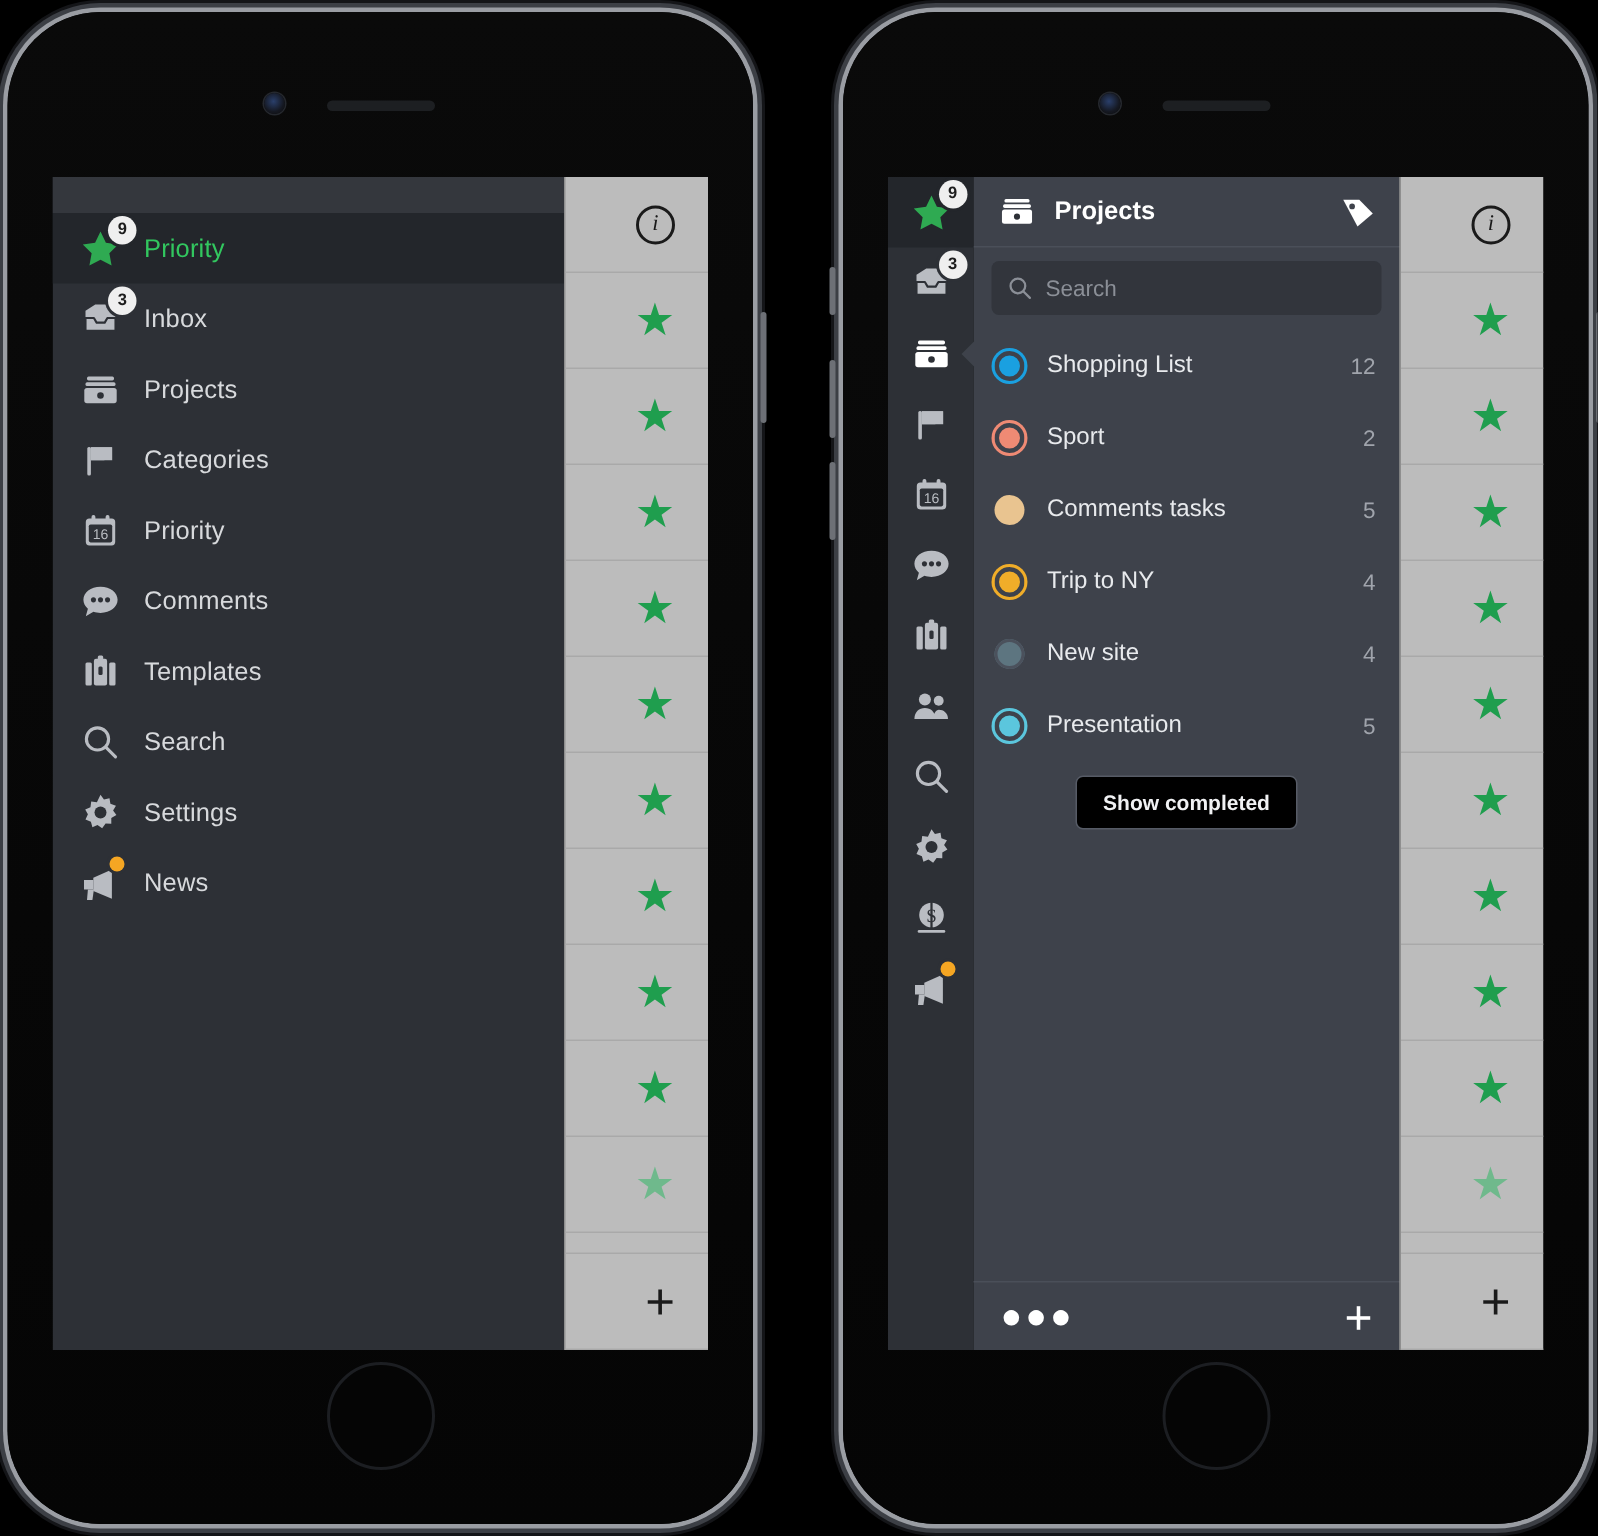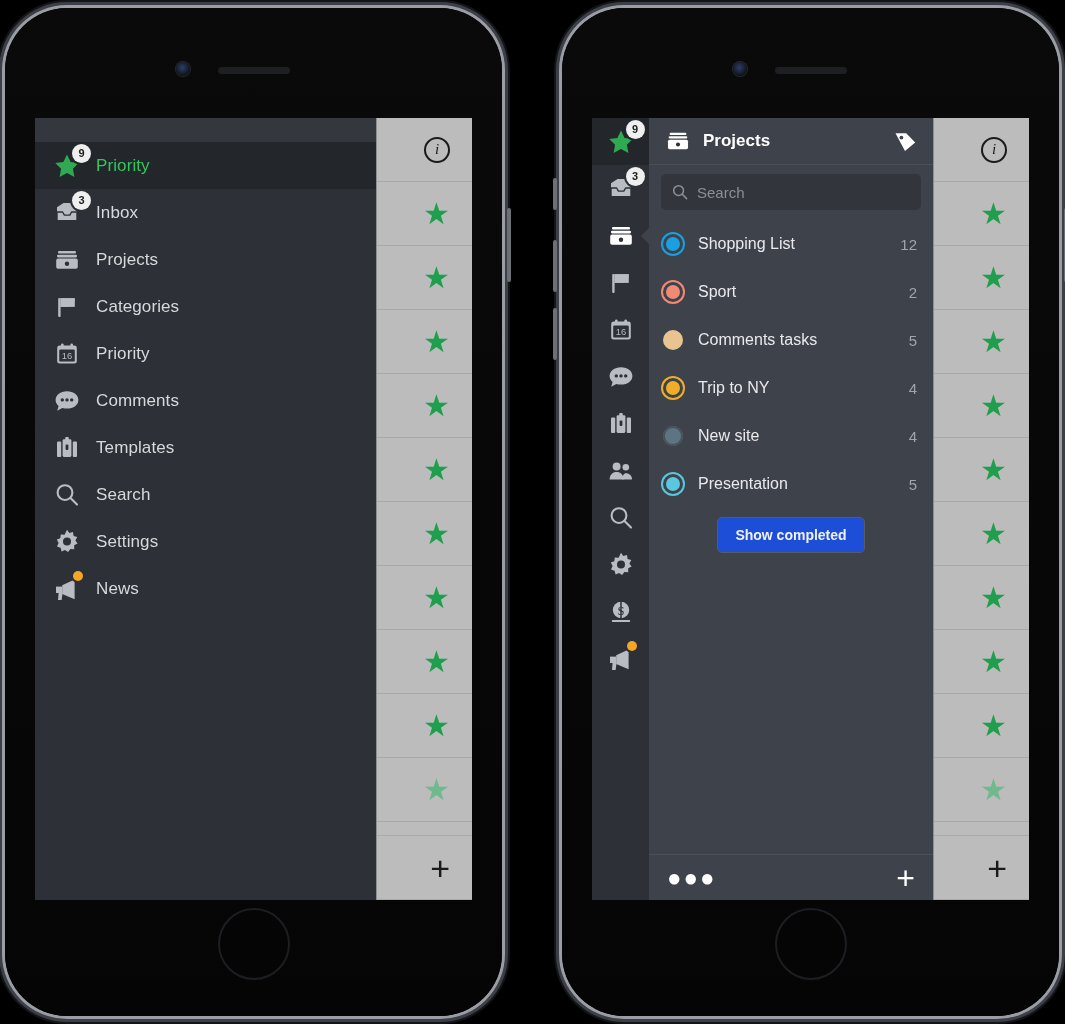--- a/index.html
+++ b/index.html
@@ -180,21 +180,21 @@
     display:flex; align-items:center;
     padding:0 16px 0 14px;
     color:#e8eaed; font-size:16px;
   }
   .pdot { width:20px; height:20px; border-radius:50%; flex:none; margin-right:15px; }
   .pname { flex:1; }
   .pcount { color:#a0a4ac; font-size:15px; }
 
   .show-completed-wrap { display:flex; justify-content:center; padding-top:9px; flex:none; }
   .show-completed {
-    background:#1d4ed8; color:#f0f1f3;
+    background:#000000; color:#f0f1f3;
     font-size:14px; font-weight:bold;
     padding:9px 17px; border-radius:5px;
     border:1px solid #565b66;
   }
   .proj-filler { flex:1; }
   .proj-toolbar {
     height:46px; flex:none;
     border-top:1px solid #4a4f59;
     display:flex; align-items:center; justify-content:space-between;
     padding:0 18px;

